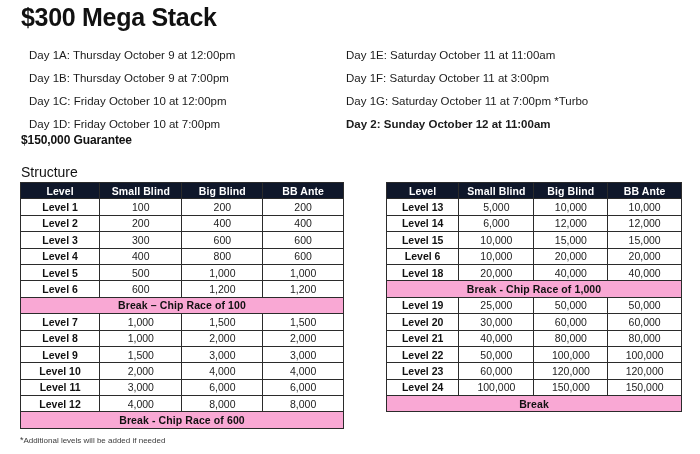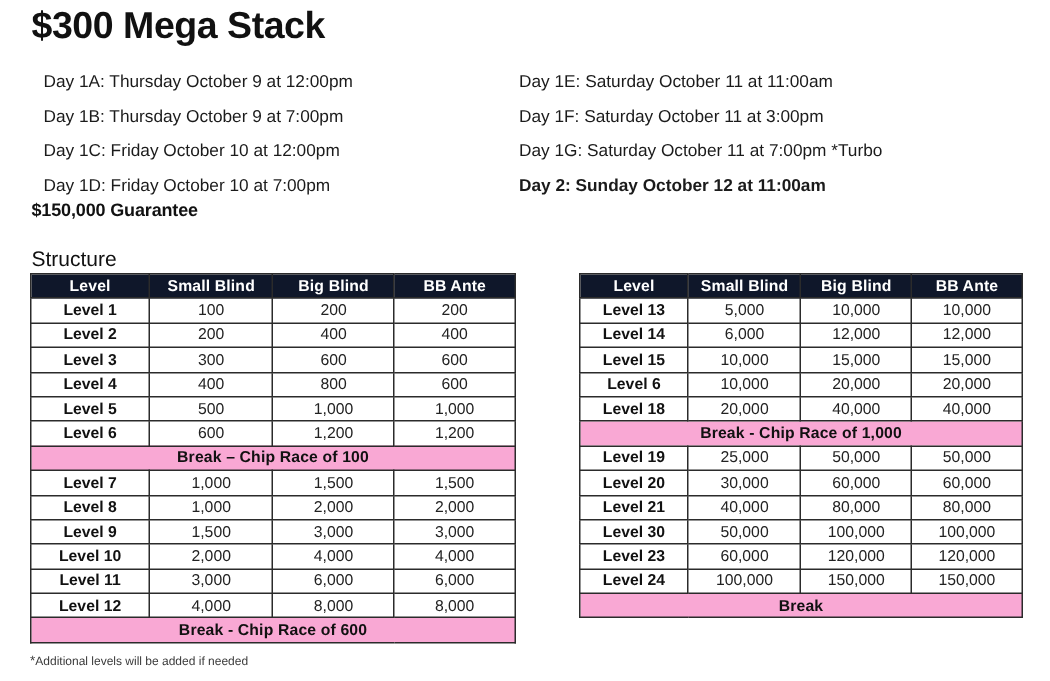--- a/index.html
+++ b/index.html
@@ -333,21 +333,21 @@
           <td class="value-cell">60,000</td>
           <td class="value-cell">60,000</td>
         </tr>
         <tr>
           <td class="level-cell">Level 21</td>
           <td class="value-cell">40,000</td>
           <td class="value-cell">80,000</td>
           <td class="value-cell">80,000</td>
         </tr>
         <tr>
-          <td class="level-cell">Level 30</td>
+          <td class="level-cell">Level 22</td>
           <td class="value-cell">50,000</td>
           <td class="value-cell">100,000</td>
           <td class="value-cell">100,000</td>
         </tr>
         <tr>
           <td class="level-cell">Level 23</td>
           <td class="value-cell">60,000</td>
           <td class="value-cell">120,000</td>
           <td class="value-cell">120,000</td>
         </tr>

